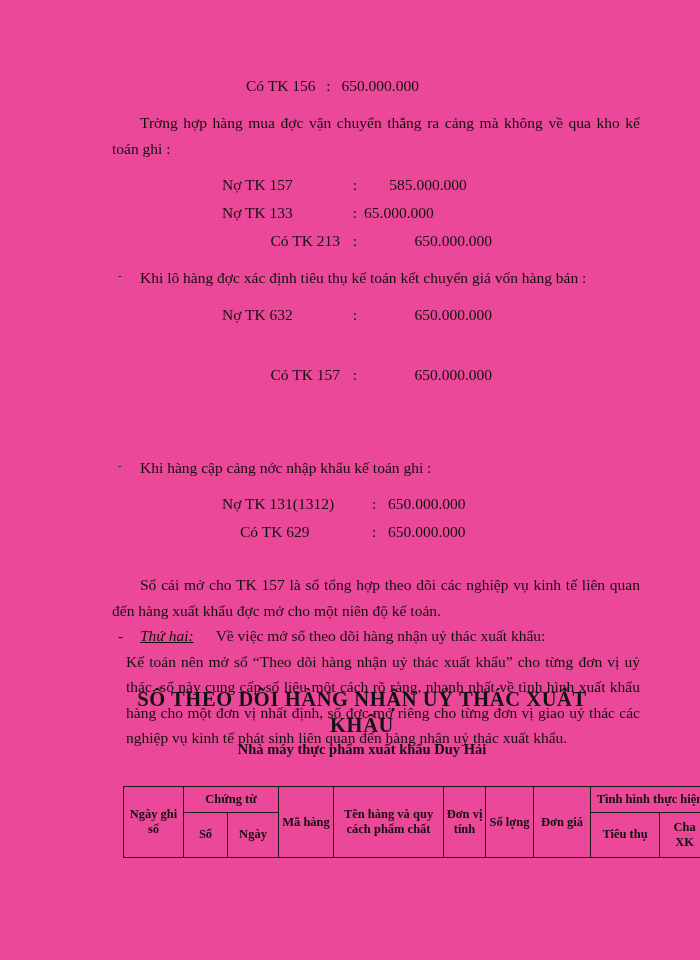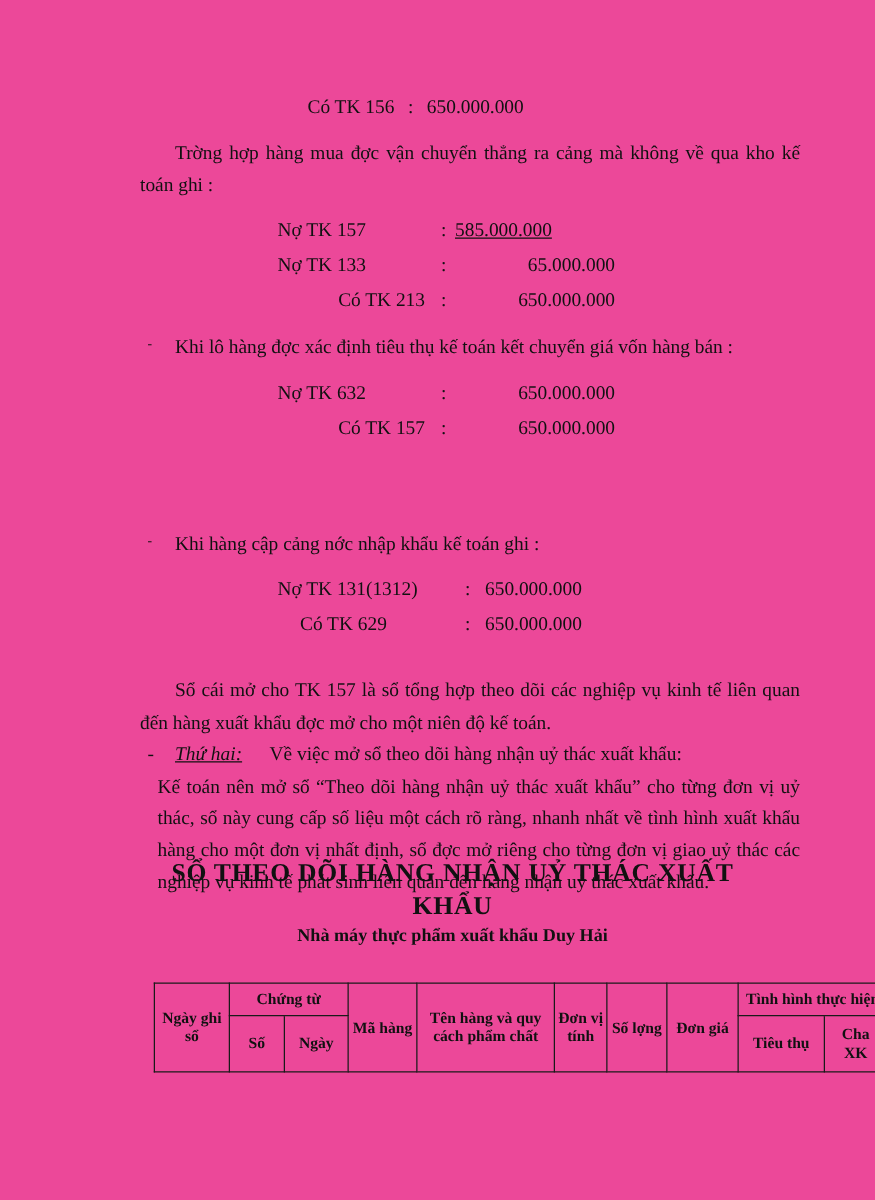--- a/index.html
+++ b/index.html
@@ -145,35 +145,35 @@
   <div class="content">
 
     <div class="entry-line" style="padding-left:134px;"><span>Có TK 156</span><span style="display:inline-block;width:26px;text-align:center;">:</span><span>650.000.000</span></div>
 
     <div class="spacer-sm"></div>
 
     <p class="para para-indent">Trờng   hợp hàng mua đợc   vận chuyển thẳng ra cảng mà không về qua kho kế toán ghi :</p>
 
     <div class="spacer-sm"></div>
 
-    <div class="entry-line" style="padding-left:110px;"><span style="display:inline-block;width:124px;">Nợ TK 157</span><span style="display:inline-block;width:18px;text-align:center;">:</span><span style="display:inline-block;width:128px;text-align:left;text-decoration:underline;">585.000.000</span></div>
-    <div class="entry-line" style="padding-left:110px;"><span style="display:inline-block;width:124px;">Nợ TK 133</span><span style="display:inline-block;width:18px;text-align:center;">:</span><span style="display:inline-block;width:128px;text-align:right;">65.000.000</span></div>
+    <div class="entry-line" style="padding-left:110px;"><span style="display:inline-block;width:124px;">Nợ TK 157</span><span style="display:inline-block;width:18px;text-align:center;">:</span><span style="display:inline-block;width:128px;text-align:center;">585.000.000</span></div>
+    <div class="entry-line" style="padding-left:110px;"><span style="display:inline-block;width:124px;">Nợ TK 133</span><span style="display:inline-block;width:18px;text-align:center;">:</span><span style="display:inline-block;width:128px;text-align:left;">65.000.000</span></div>
     <div class="entry-line" style="padding-left:110px;"><span style="display:inline-block;width:124px;text-align:right;padding-right:6px;box-sizing:border-box;">Có TK 213</span><span style="display:inline-block;width:18px;text-align:center;">:</span><span style="display:inline-block;width:128px;text-align:right;">650.000.000</span></div>
 
     <div class="spacer-sm"></div>
 
     <div class="bullet-block">
       <span class="bullet-mark tiny">-</span>
       <div class="bullet-body">Khi lô hàng đợc   xác định tiêu thụ kế toán kết chuyển giá vốn hàng bán :</div>
     </div>
 
     <div class="spacer-sm"></div>
 
     <div class="entry-line" style="padding-left:110px;"><span style="display:inline-block;width:124px;">Nợ TK 632</span><span style="display:inline-block;width:18px;text-align:center;">:</span><span style="display:inline-block;width:128px;text-align:right;">650.000.000</span></div>
-    <div class="entry-line" style="padding-left:110px;"><span style="display:inline-block;width:124px;text-align:right;padding-right:6px;box-sizing:border-box;">Có TK 157</span><span style="display:inline-block;width:18px;text-align:center;">:</span><span style="display:inline-block;width:128px;text-align:right;">650.000.000</span></div>
+    <div class="entry-line" style="padding-left:110px;"><span style="display:inline-block;width:124px;text-align:right;padding-right:6px;box-sizing:border-box;margin-top:32px;">Có TK 157</span><span style="display:inline-block;width:18px;text-align:center;">:</span><span style="display:inline-block;width:128px;text-align:right;">650.000.000</span></div>
 
     <div class="spacer-lg"></div>
     <div class="spacer-md"></div>
 
     <div class="bullet-block">
       <span class="bullet-mark tiny">-</span>
       <div class="bullet-body">Khi hàng cập cảng nớc   nhập khẩu kế toán ghi :</div>
     </div>
 
     <div class="spacer-sm"></div>

